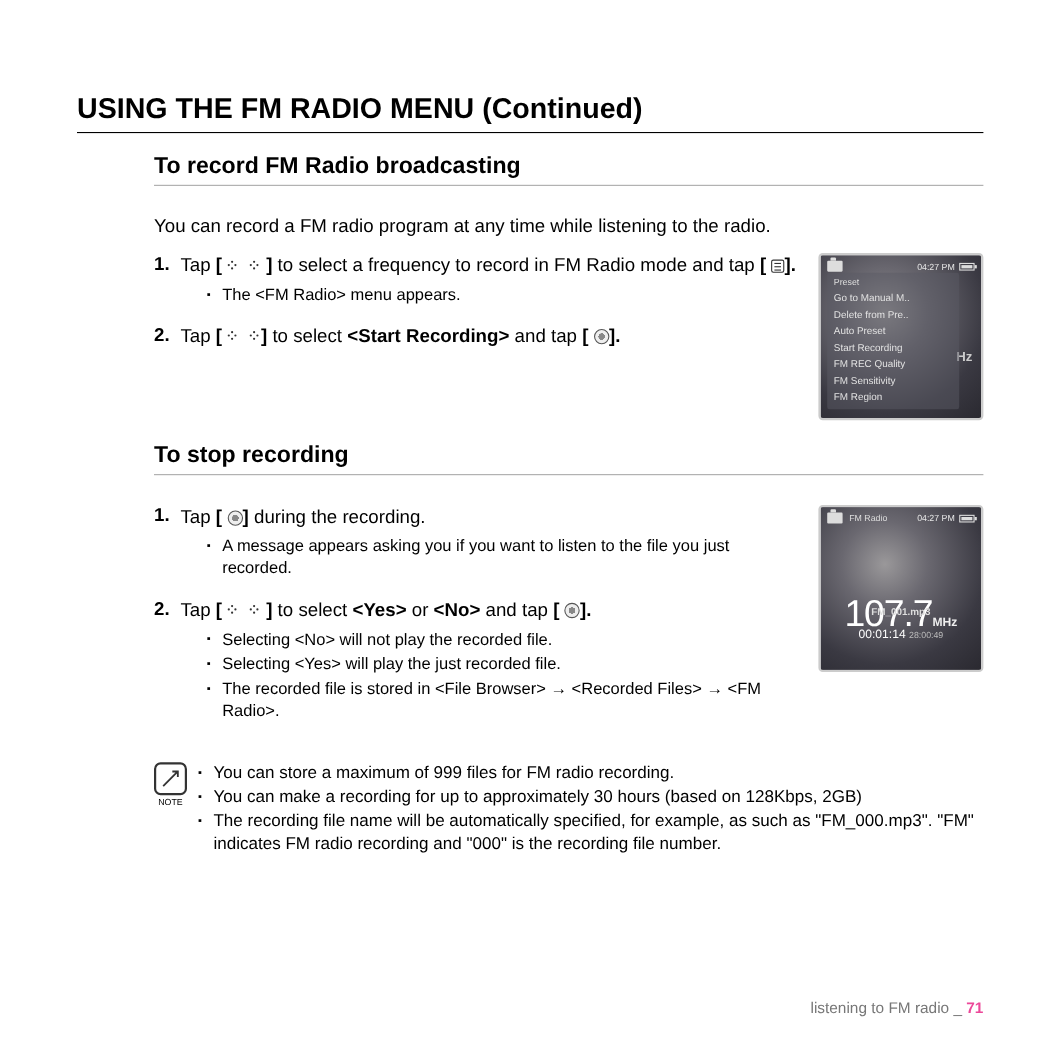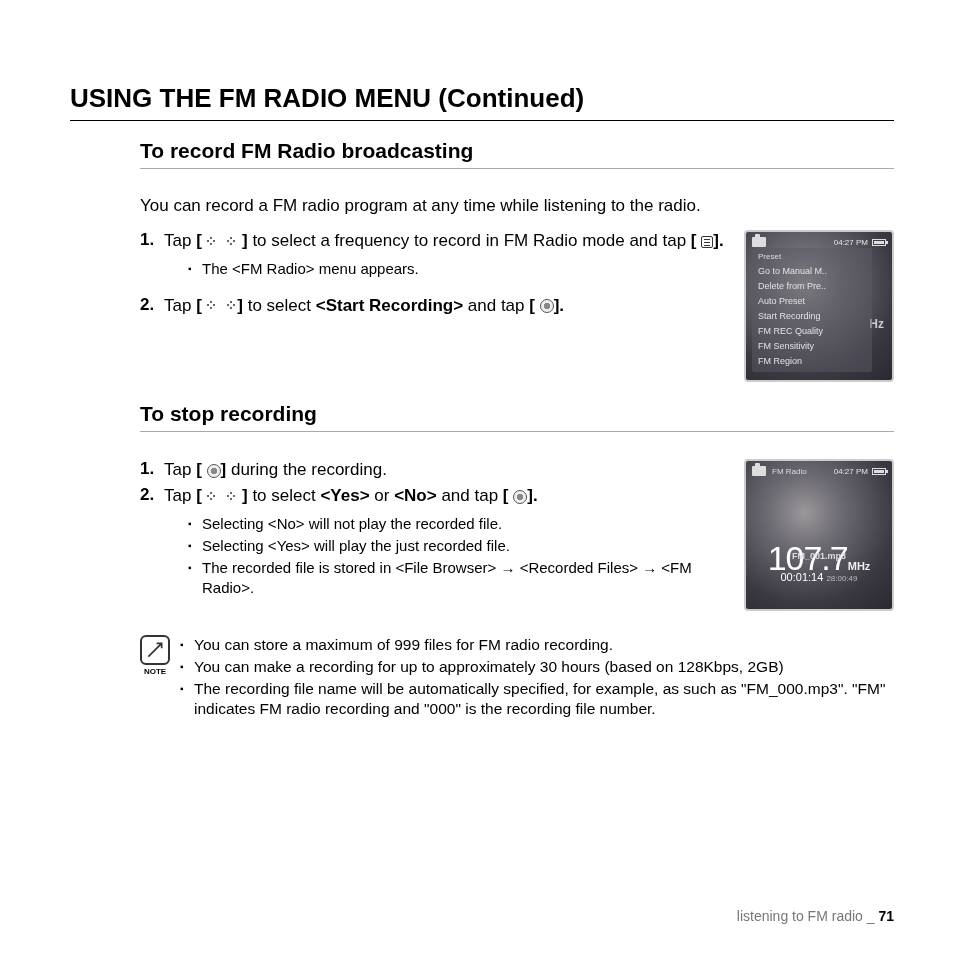--- a/index.html
+++ b/index.html
@@ -107,28 +107,28 @@
   .timer .remain { font-size:8px; color:#bbb;}
   .fm-label { font-size:8px; margin-left:6px; color:#ddd;}
 
   .note-row { display:flex; gap:10px; margin-left:70px; margin-top:4px;}
   .note-icon {
     width:30px; height:30px; border:2px solid #333; border-radius:6px;
     display:flex; align-items:center; justify-content:center; flex-shrink:0;
     position:relative;
   }
   .note-icon svg { width:20px; height:20px;}
-  .note-label { font-size:8px; font-weight:bold; margin-top:2px;}
+  .note-label { font-size:8px; font-weight:normal; margin-top:2px;}
   .note-col { display:flex; flex-direction:column; align-items:center;}
   .note-list { list-style:none; font-size:15.5px; flex:1;}
   .note-list li { position:relative; padding-left:14px; line-height:1.35; margin-bottom:1px;}
   .note-list li::before { content:"▪"; position:absolute; left:0; font-size:10px; top:3px;}
 
   .footer { position:absolute; bottom:30px; right:60px; font-size:14px; color:#777;}
-  .footer .pg { color:#000000; font-weight:bold;}
+  .footer .pg { color:#ec4899; font-weight:bold;}
 </style>
 </head>
 <body>
 
 <h1 class="page-title">USING THE FM RADIO MENU (Continued)</h1>
 
 <h2 class="sub-heading">To record FM Radio broadcasting</h2>
 <div class="body">
   <p class="intro">You can record a FM radio program at any time while listening to the radio.</p>
 
@@ -178,20 +178,23 @@
 
 <h2 class="sub-heading" style="margin-top:18px;">To stop recording</h2>
 <div class="body">
   <div class="row">
     <div class="steps">
 
       <div class="step">
         <div class="num">1.</div>
         <div class="txt">
           <span>Tap </span><span class="bold">[ </span><span class="dotcircle"></span><span class="bold">]</span><span> during the recording.</span>
+          <ul class="subbul">
+              <li>A message appears asking you if you want to listen to the file you just recorded.</li>
+            </ul>
         </div>
       </div>
 
       <div class="step">
         <div class="num">2.</div>
         <div class="txt">
           <span>Tap </span><span class="bold">[ </span><span class="inline-icon"><span class="dot4 l"></span>&nbsp;<span class="dot4 r"></span></span><span class="bold"> ]</span><span> to select </span><span class="bold">&lt;Yes&gt;</span><span> or </span><span class="bold">&lt;No&gt;</span><span> and tap </span><span class="bold">[ </span><span class="dotcircle"></span><span class="bold">].</span>
           <ul class="subbul">
             <li>Selecting &lt;No&gt; will not play the recorded file.</li>
             <li>Selecting &lt;Yes&gt; will play the just recorded file.</li>

